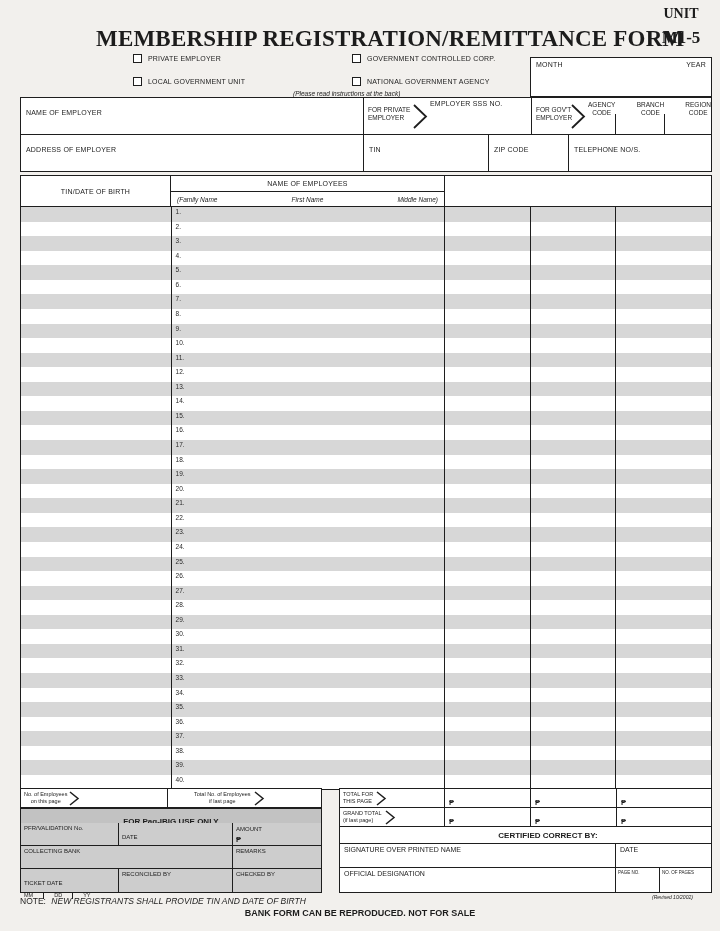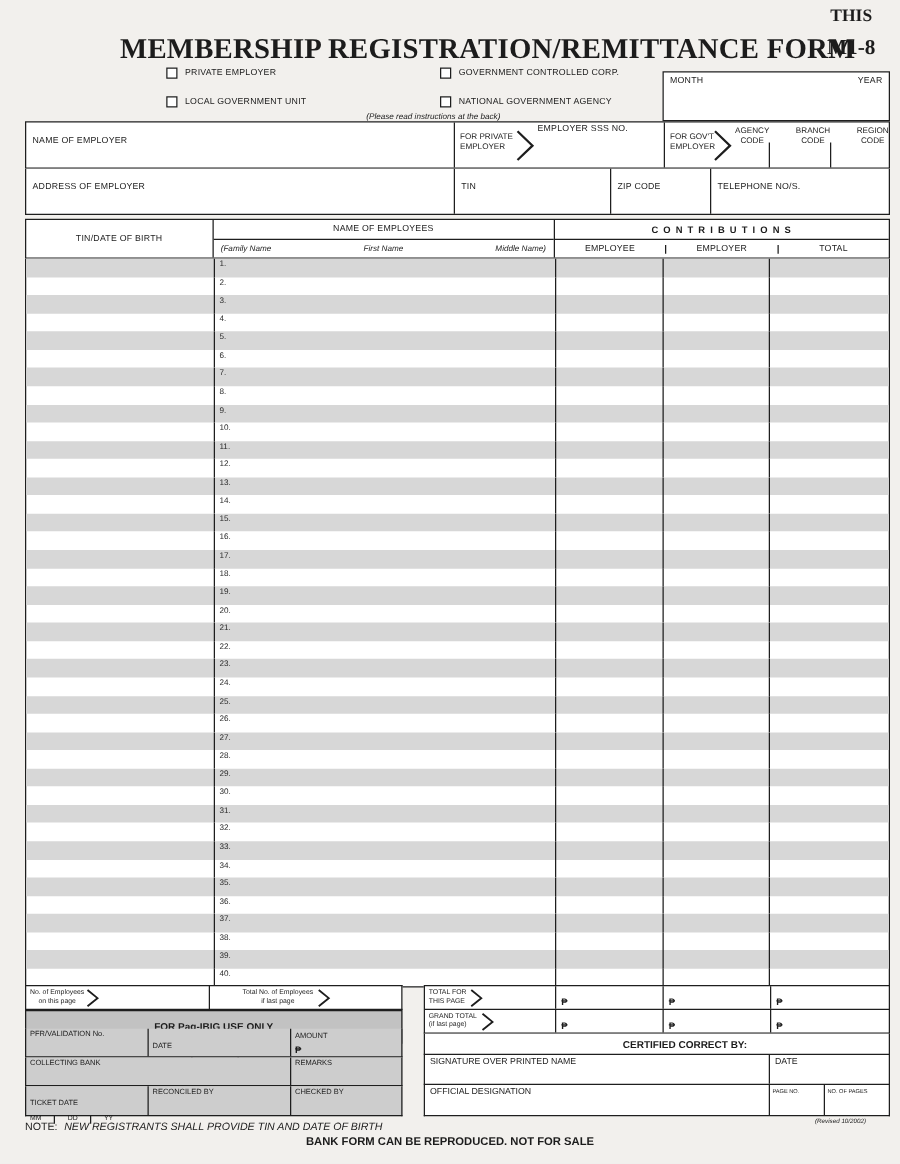--- a/index.html
+++ b/index.html
@@ -54,22 +54,22 @@
   .codecol{flex:1;text-align:center;font-size:6.5px;line-height:1.25;padding-top:3px;}
 </style>
 </head>
 <body>
 
 <div class="page">
 
 
   <div class="abs title" style="left:96px;top:26px;width:545px;text-align:center;">MEMBERSHIP REGISTRATION/REMITTANCE FORM</div>
 
-  <div class="abs formcode" style="left:648px;top:6px;width:66px;font-size:14px;">THIS</div>
-  <div class="abs formcode" style="left:648px;top:28px;width:66px;font-size:17px;">M1-8</div>
+  <div class="abs formcode" style="left:648px;top:6px;width:66px;font-size:14px;">UNIT</div>
+  <div class="abs formcode" style="left:648px;top:28px;width:66px;font-size:17px;">M1-5</div>
 
   <div class="cbrow" style="left:133px;top:54px;">
     <span class="cb"></span>
     <span class="lbl">PRIVATE EMPLOYER</span>
   </div>
   <div class="cbrow" style="left:133px;top:77px;">
     <span class="cb"></span>
     <span class="lbl">LOCAL GOVERNMENT UNIT</span>
   </div>
   <div class="cbrow" style="left:352px;top:54px;">
@@ -146,28 +146,20 @@
   <div class="thead">
     <div class="th-tin ctr lbl">TIN/DATE OF BIRTH</div>
     <div class="th-name">
       <div class="th-top lbl">NAME OF EMPLOYEES</div>
       <div class="th-sub" style="font-size:6.5px;font-style:italic;justify-content:space-between;padding:0 6px;">
         <span>(Family Name</span>
         <span>First Name</span>
         <span>Middle Name)</span>
       </div>
     </div>
-    <div class="th-contrib">
-      <div class="th-top bold" style="font-size:7.5px;letter-spacing:1px;">C O N T R I B U T I O N S</div>
-      <div class="th-sub lbl">
-        <div>EMPLOYEE</div>
-        <div>EMPLOYER</div>
-        <div>TOTAL</div>
-      </div>
-    </div>
   </div>
 
   <div class="tbody">
       <div class="trow stripe">
         <div class="cell c-tin"></div>
         <div class="cell c-name">1.</div>
         <div class="cell c-emp"></div>
         <div class="cell c-er"></div>
         <div class="cell c-total"></div>
       </div>

